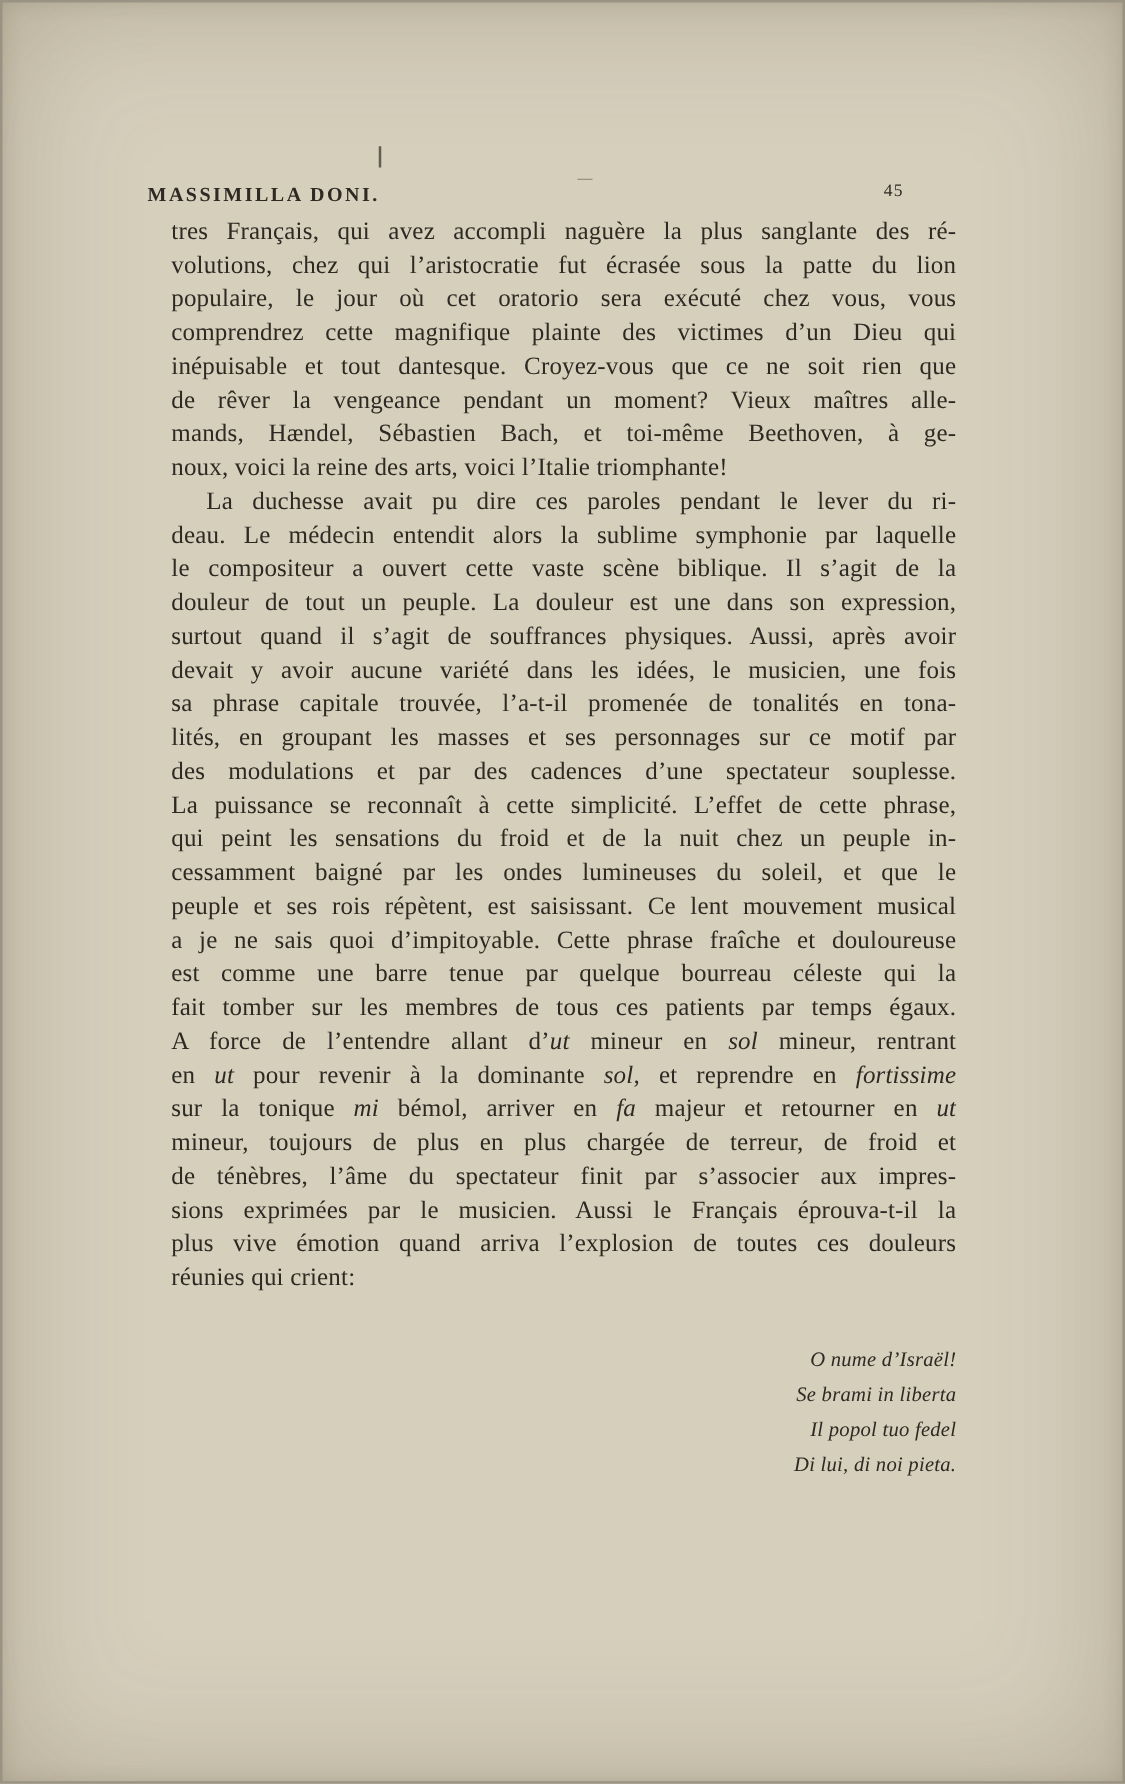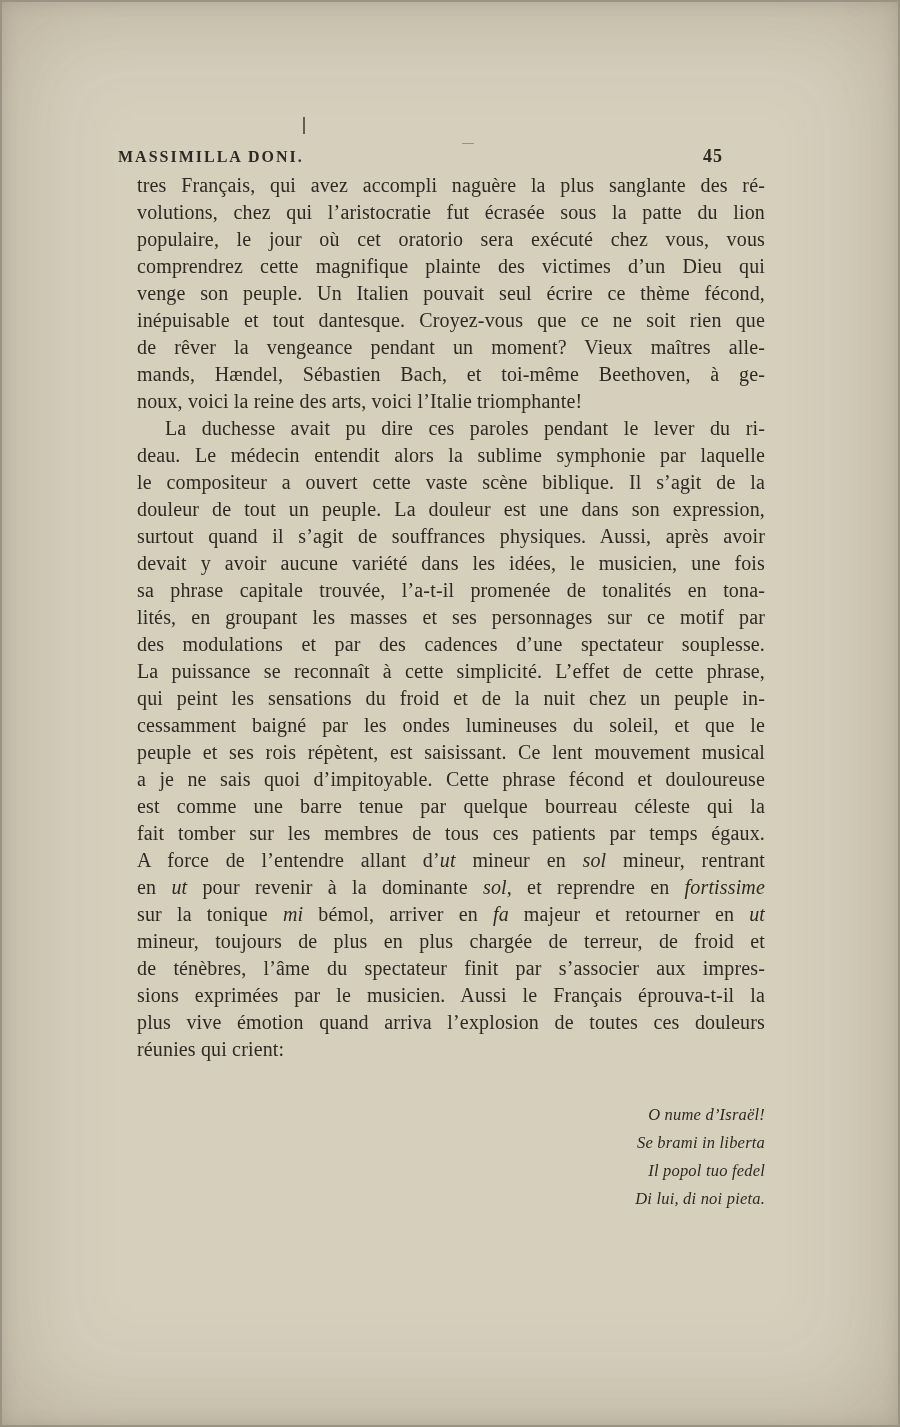--- a/index.html
+++ b/index.html
@@ -39,22 +39,22 @@
   .running-title {
     text-align: left;
     transform: translateX(-19px);
     font-size: 16px;
     font-weight: bold;
     letter-spacing: 2px;
   }
   .page-number {
     position: absolute;
     top: -2px; right: 42px;
-    font-size: 18px;
-    font-weight: bold;
+    font-size: 14px;
+    font-weight: normal;
     letter-spacing: 1px;
   }
   .page-body {
     margin-top: 2px;
     font-size: 20px;
     line-height: 27px;
     letter-spacing: 0.15px;
   }
   .line {
     text-align: justify;
@@ -87,41 +87,40 @@
       <div class="running-title">MASSIMILLA DONI.</div>
       <div class="page-number">45</div>
     </header>
 
     <div class="page-body">
         <div>
           <div class="line"><span>tres Français, qui avez accompli naguère la plus sanglante des ré-</span></div>
           <div class="line"><span>volutions, chez qui l’aristocratie fut écrasée sous la patte du lion</span></div>
           <div class="line"><span>populaire, le jour où cet oratorio sera exécuté chez vous, vous</span></div>
           <div class="line"><span>comprendrez cette magnifique plainte des victimes d’un Dieu qui</span></div>
-          <div class="line"><span>venge son peuple. Un Italien pouvait seul écrire ce thème fécond,</span></div>
           <div class="line"><span>inépuisable et tout dantesque. Croyez-vous que ce ne soit rien que</span></div>
           <div class="line"><span>de rêver la vengeance pendant un moment? Vieux maîtres alle-</span></div>
           <div class="line"><span>mands, Hændel, Sébastien Bach, et toi-même Beethoven, à ge-</span></div>
           <div class="line last"><span>noux, voici la reine des arts, voici l’Italie triomphante!</span></div>
         </div>
         <div>
           <div class="line indent"><span>La duchesse avait pu dire ces paroles pendant le lever du ri-</span></div>
           <div class="line"><span>deau. Le médecin entendit alors la sublime symphonie par laquelle</span></div>
           <div class="line"><span>le compositeur a ouvert cette vaste scène biblique. Il s’agit de la</span></div>
           <div class="line"><span>douleur de tout un peuple. La douleur est une dans son expression,</span></div>
           <div class="line"><span>surtout quand il s’agit de souffrances physiques. Aussi, après avoir</span></div>
           <div class="line"><span>devait y avoir aucune variété dans les idées, le musicien, une fois</span></div>
           <div class="line"><span>sa phrase capitale trouvée, l’a-t-il promenée de tonalités en tona-</span></div>
           <div class="line"><span>lités, en groupant les masses et ses personnages sur ce motif par</span></div>
           <div class="line"><span>des modulations et par des cadences d’une spectateur souplesse.</span></div>
           <div class="line"><span>La puissance se reconnaît à cette simplicité. L’effet de cette phrase,</span></div>
           <div class="line"><span>qui peint les sensations du froid et de la nuit chez un peuple in-</span></div>
           <div class="line"><span>cessamment baigné par les ondes lumineuses du soleil, et que le</span></div>
           <div class="line"><span>peuple et ses rois répètent, est saisissant. Ce lent mouvement musical</span></div>
-          <div class="line"><span>a je ne sais quoi d’impitoyable. Cette phrase fécond et douloureuse</span></div>
+          <div class="line"><span>a je ne sais quoi d’impitoyable. Cette phrase fraîche et douloureuse</span></div>
           <div class="line"><span>est comme une barre tenue par quelque bourreau céleste qui la</span></div>
           <div class="line"><span>fait tomber sur les membres de tous ces patients par temps égaux.</span></div>
           <div class="line"><span>A force de l’entendre allant d’</span><span class="it">ut</span><span> mineur en </span><span class="it">sol</span><span> mineur, rentrant</span></div>
           <div class="line"><span>en </span><span class="it">ut</span><span> pour revenir à la dominante </span><span class="it">sol,</span><span> et reprendre en </span><span class="it">fortissime</span></div>
           <div class="line"><span>sur la tonique </span><span class="it">mi</span><span> bémol, arriver en </span><span class="it">fa</span><span> majeur et retourner en </span><span class="it">ut</span></div>
           <div class="line"><span>mineur, toujours de plus en plus chargée de terreur, de froid et</span></div>
           <div class="line"><span>de ténèbres, l’âme du spectateur finit par s’associer aux impres-</span></div>
           <div class="line"><span>sions exprimées par le musicien. Aussi le Français éprouva-t-il la</span></div>
           <div class="line"><span>plus vive émotion quand arriva l’explosion de toutes ces douleurs</span></div>
           <div class="line last"><span>réunies qui crient:</span></div>

